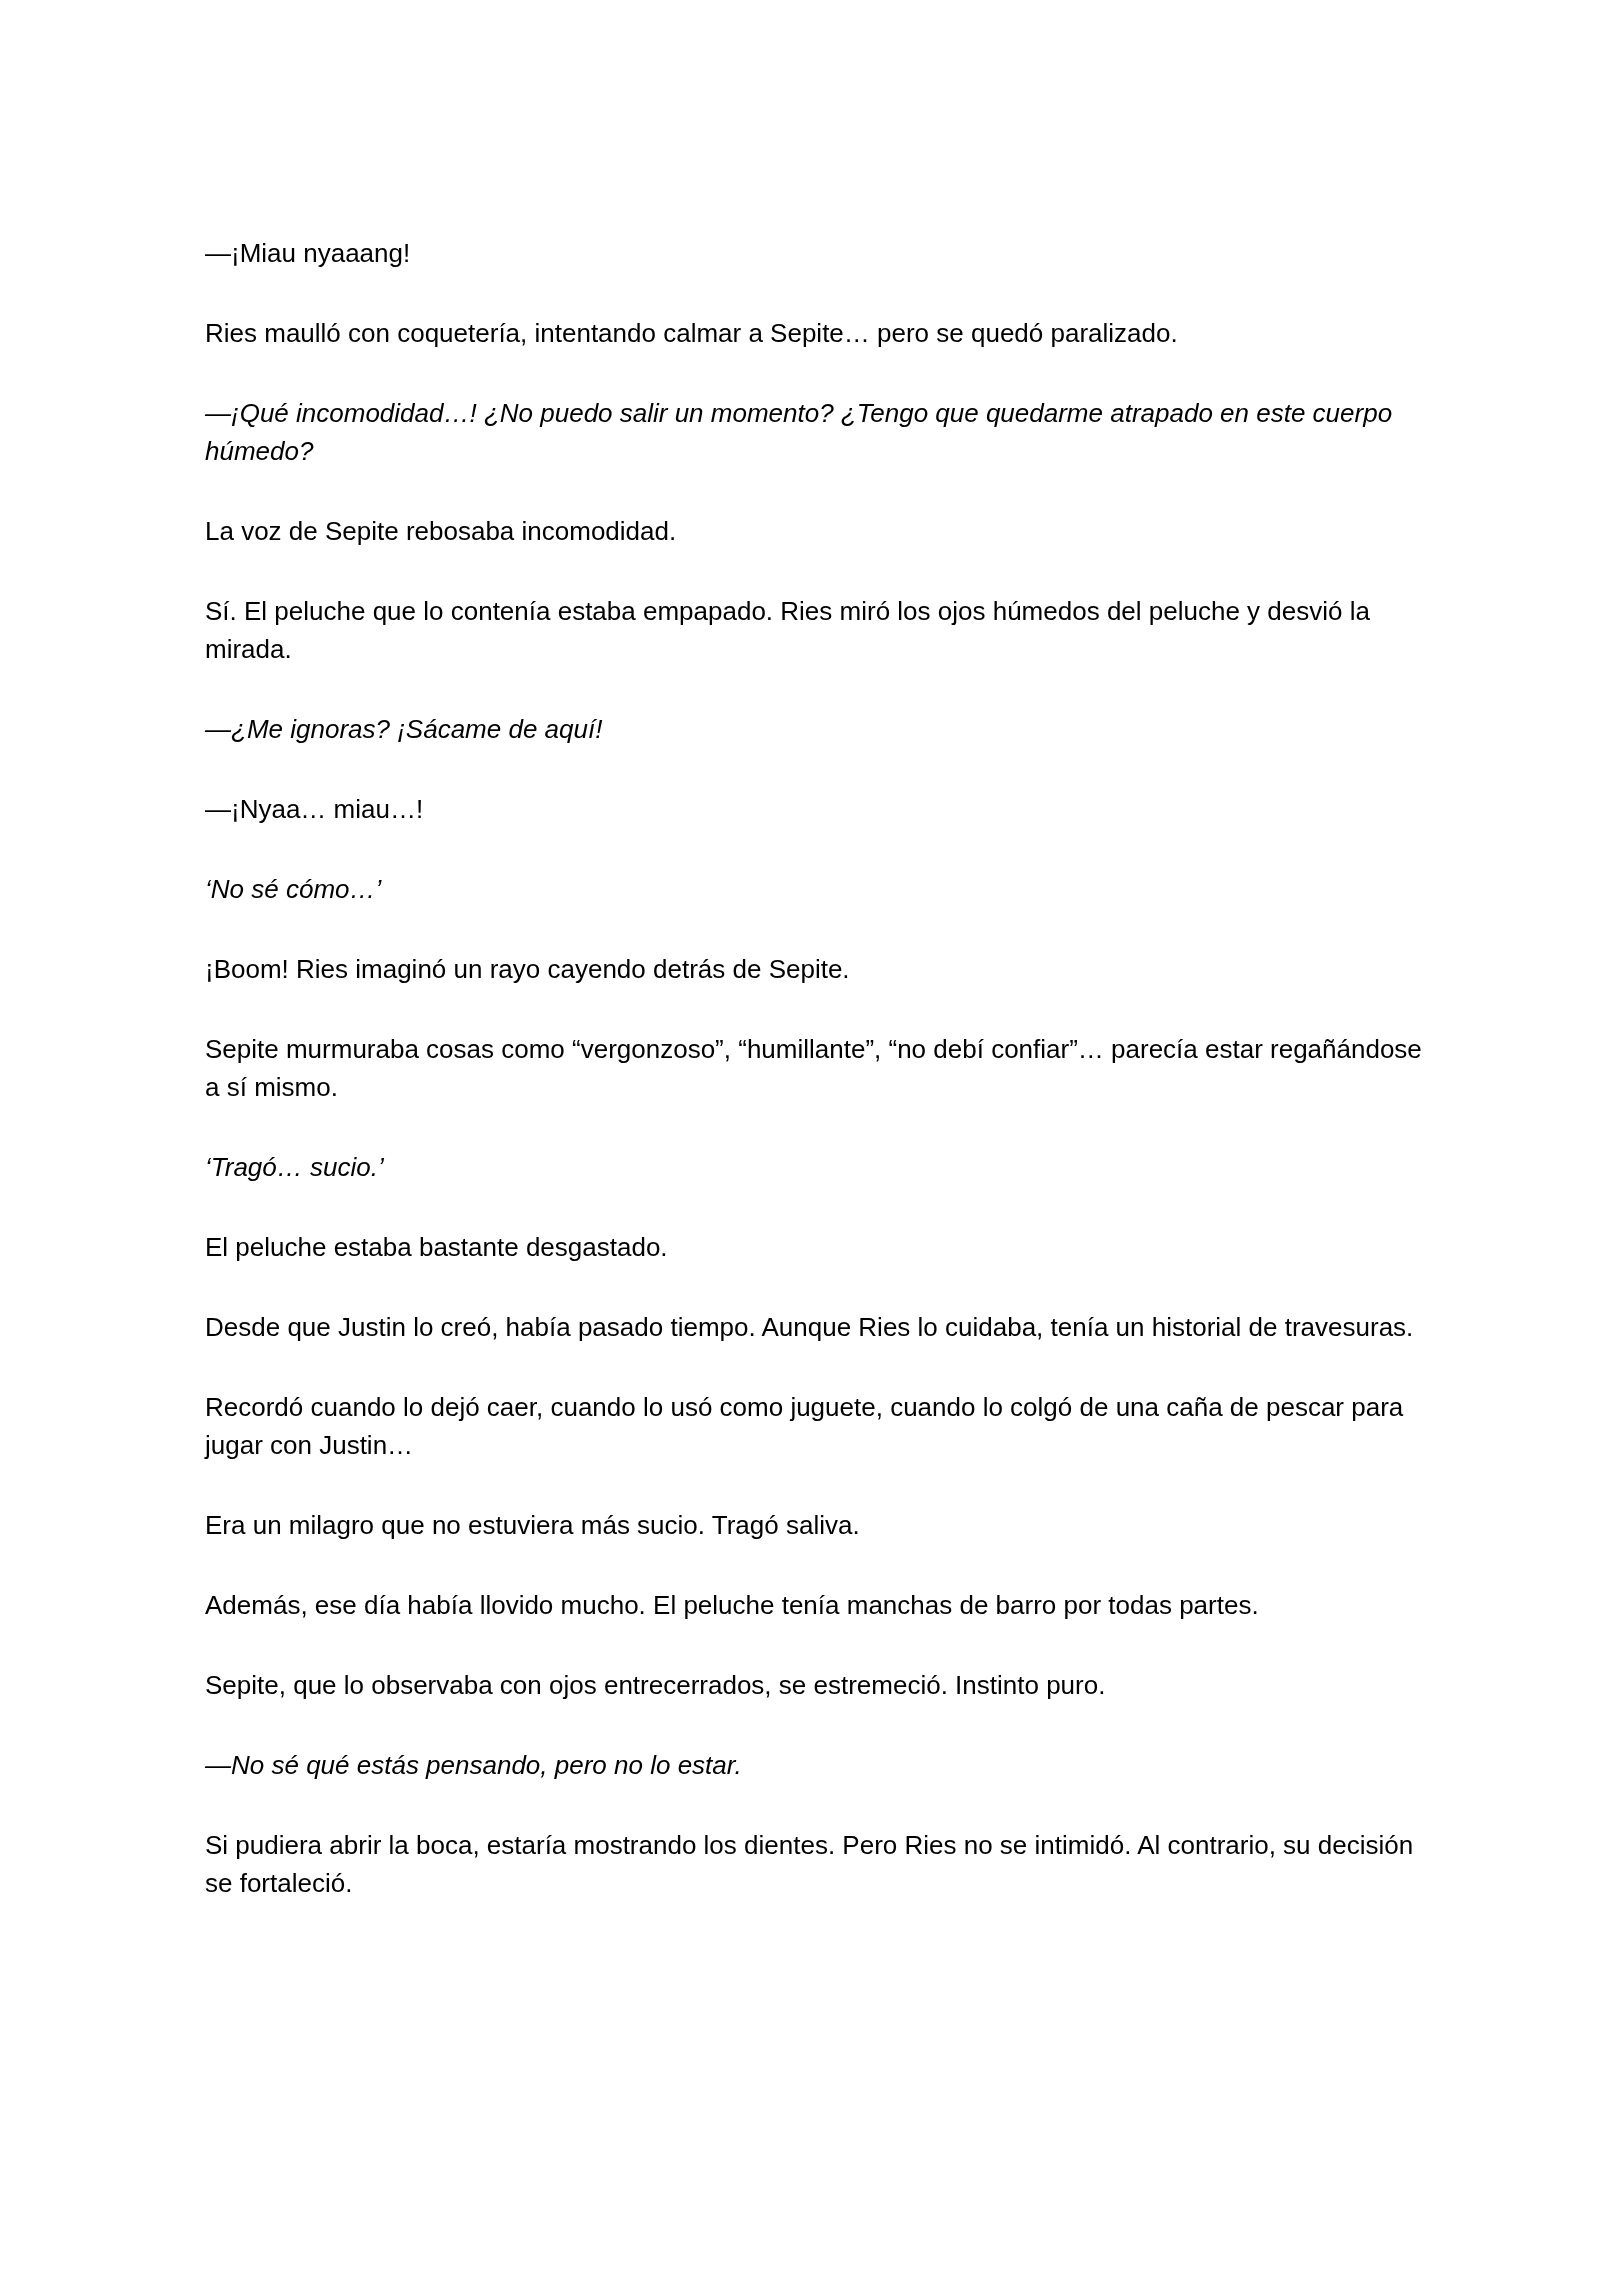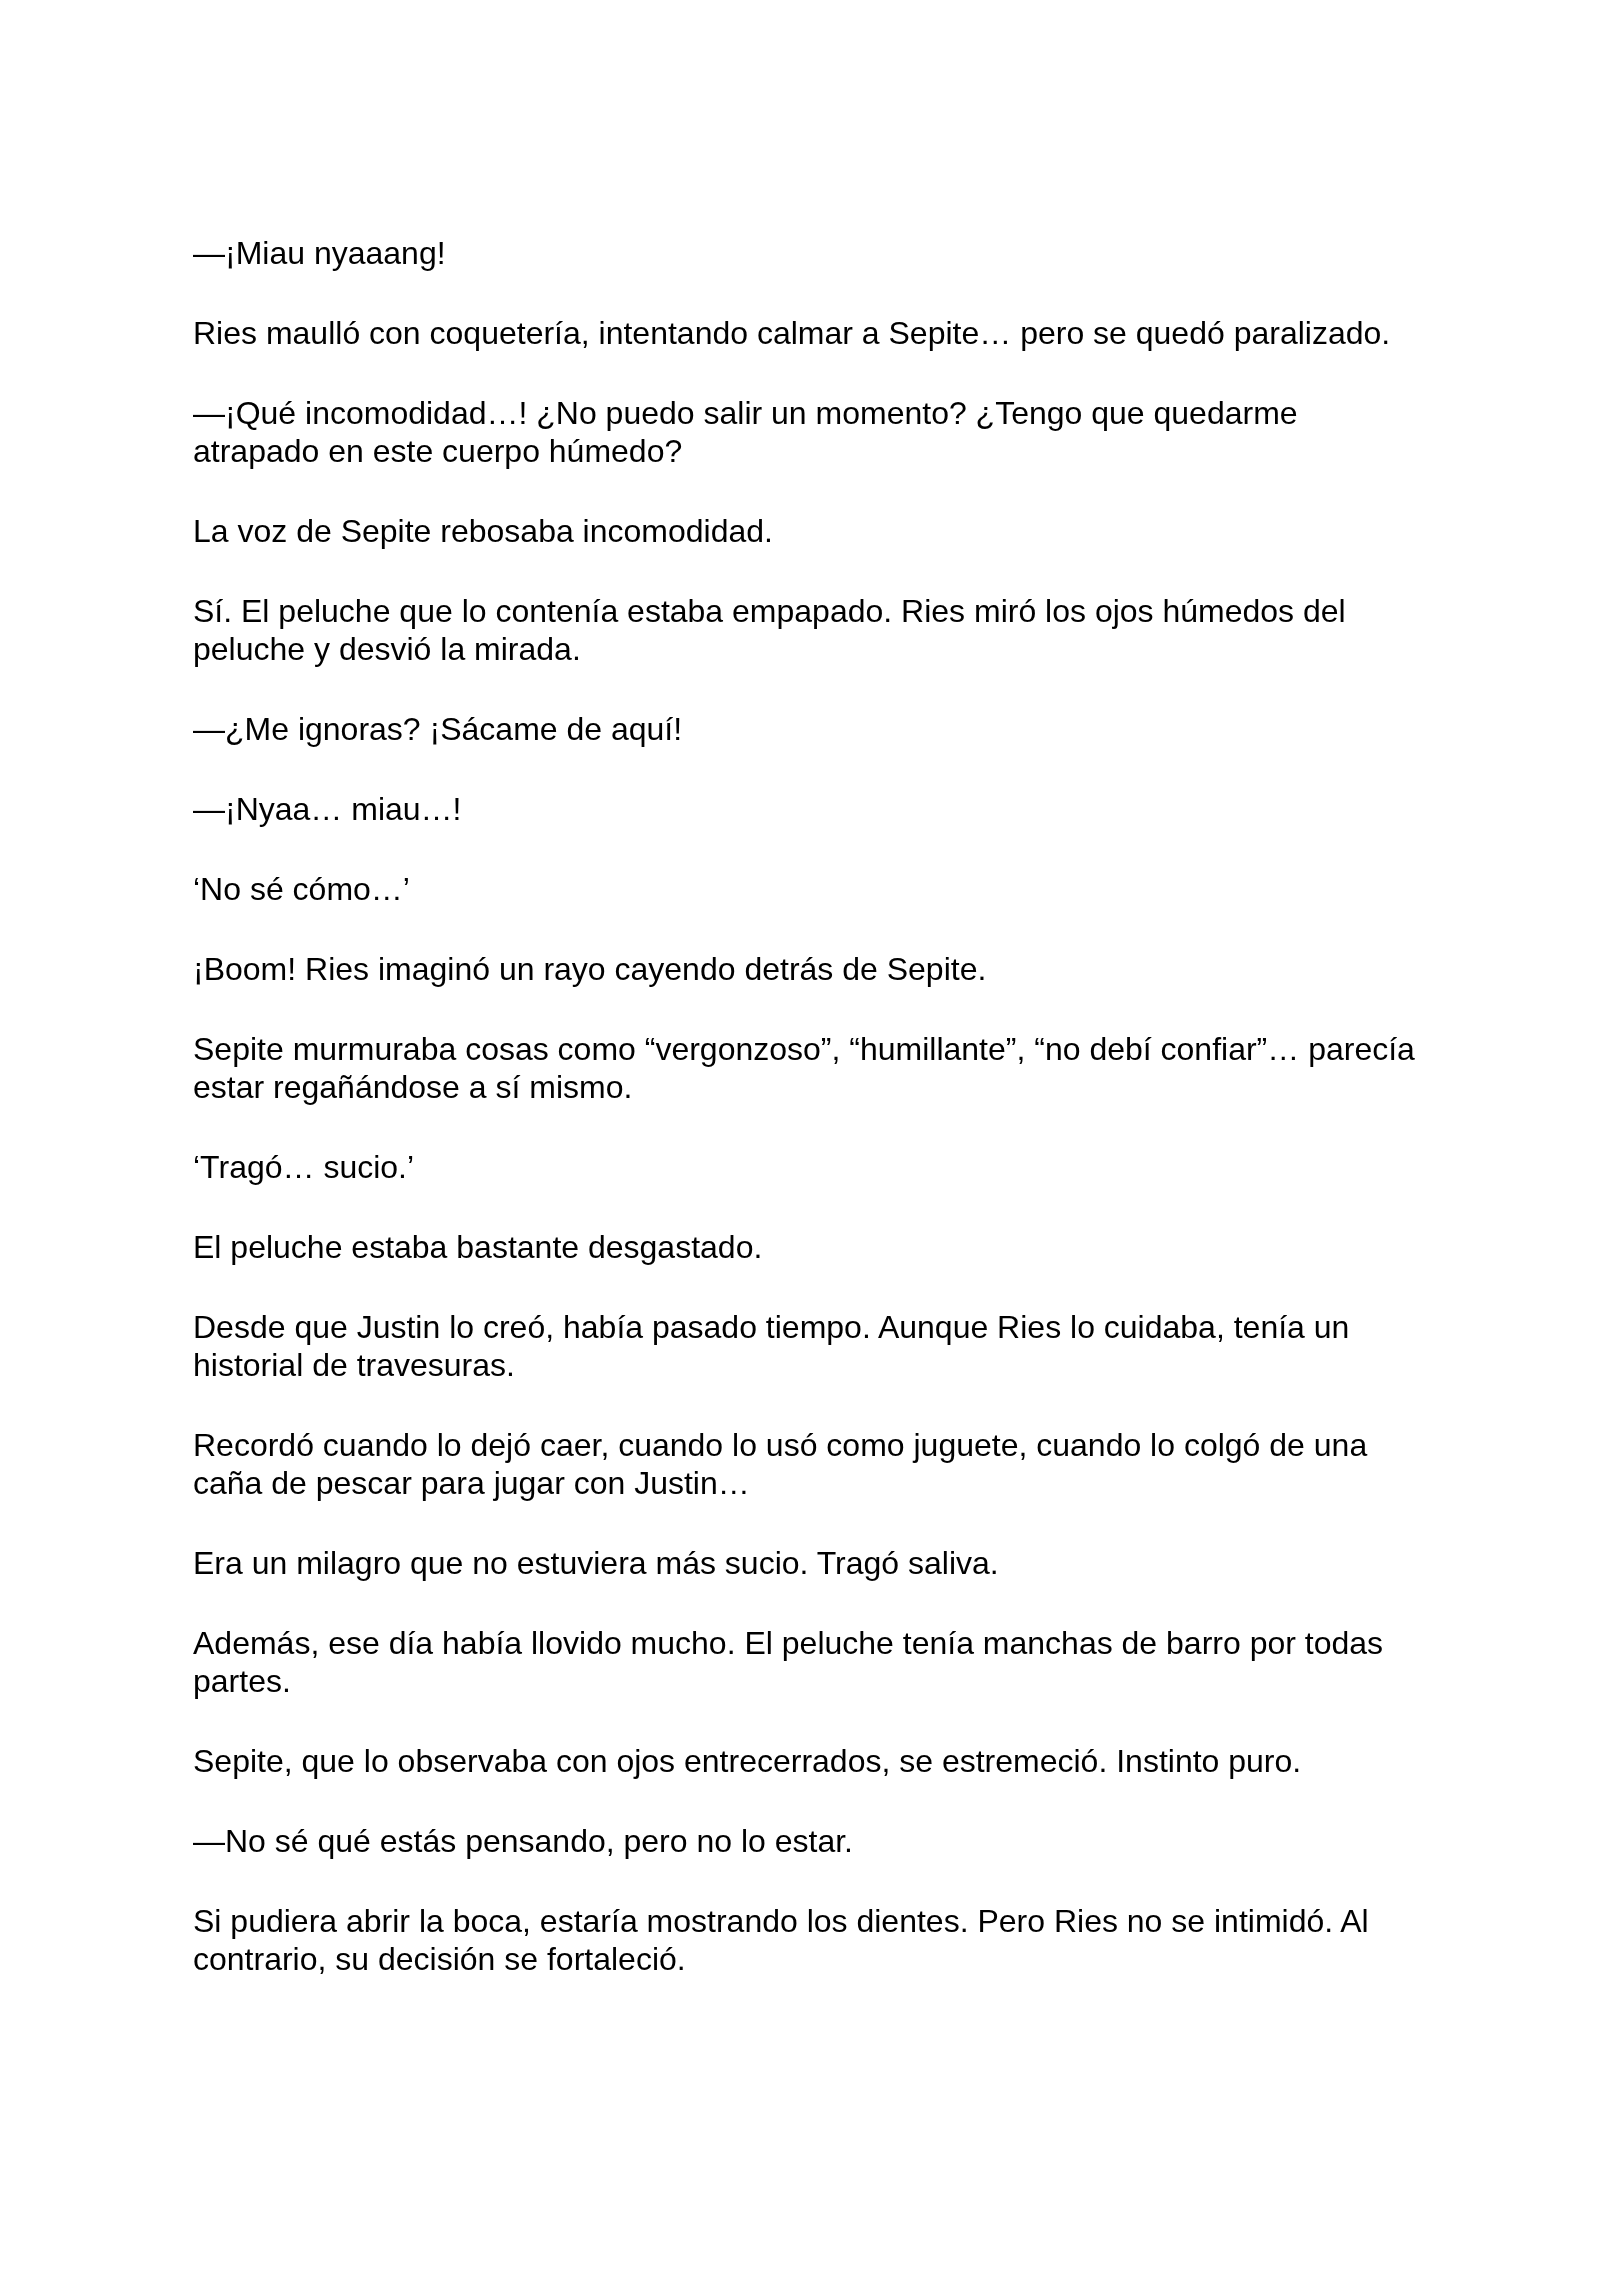--- a/index.html
+++ b/index.html
@@ -9,34 +9,35 @@
   }
   .page {
     position: relative;
     width: 1624px;
     height: 2295px;
     background: #ffffff;
     overflow: hidden;
   }
   .content {
     position: absolute;
-    left: 193px;
+    left: 205px;
     top: 234px;
     width: 1237px;
     color: #000000;
     font-family: "Liberation Sans", sans-serif;
-    font-size: 32px;
+    font-size: 26px;
     line-height: 38px;
     text-align: left;
   }
   .para {
     margin: 0 0 42px 0;
     padding: 0;
   }
   .para.italic {
+    font-style: italic;
     margin-top: 32px;
   }
 </style>
 </head>
 <body>
 
 <div class="page">
   <div class="content">
       <p class="para">—¡Miau nyaaang!</p>
       <p class="para">Ries maulló con coquetería, intentando calmar a Sepite… pero se quedó paralizado.</p>

